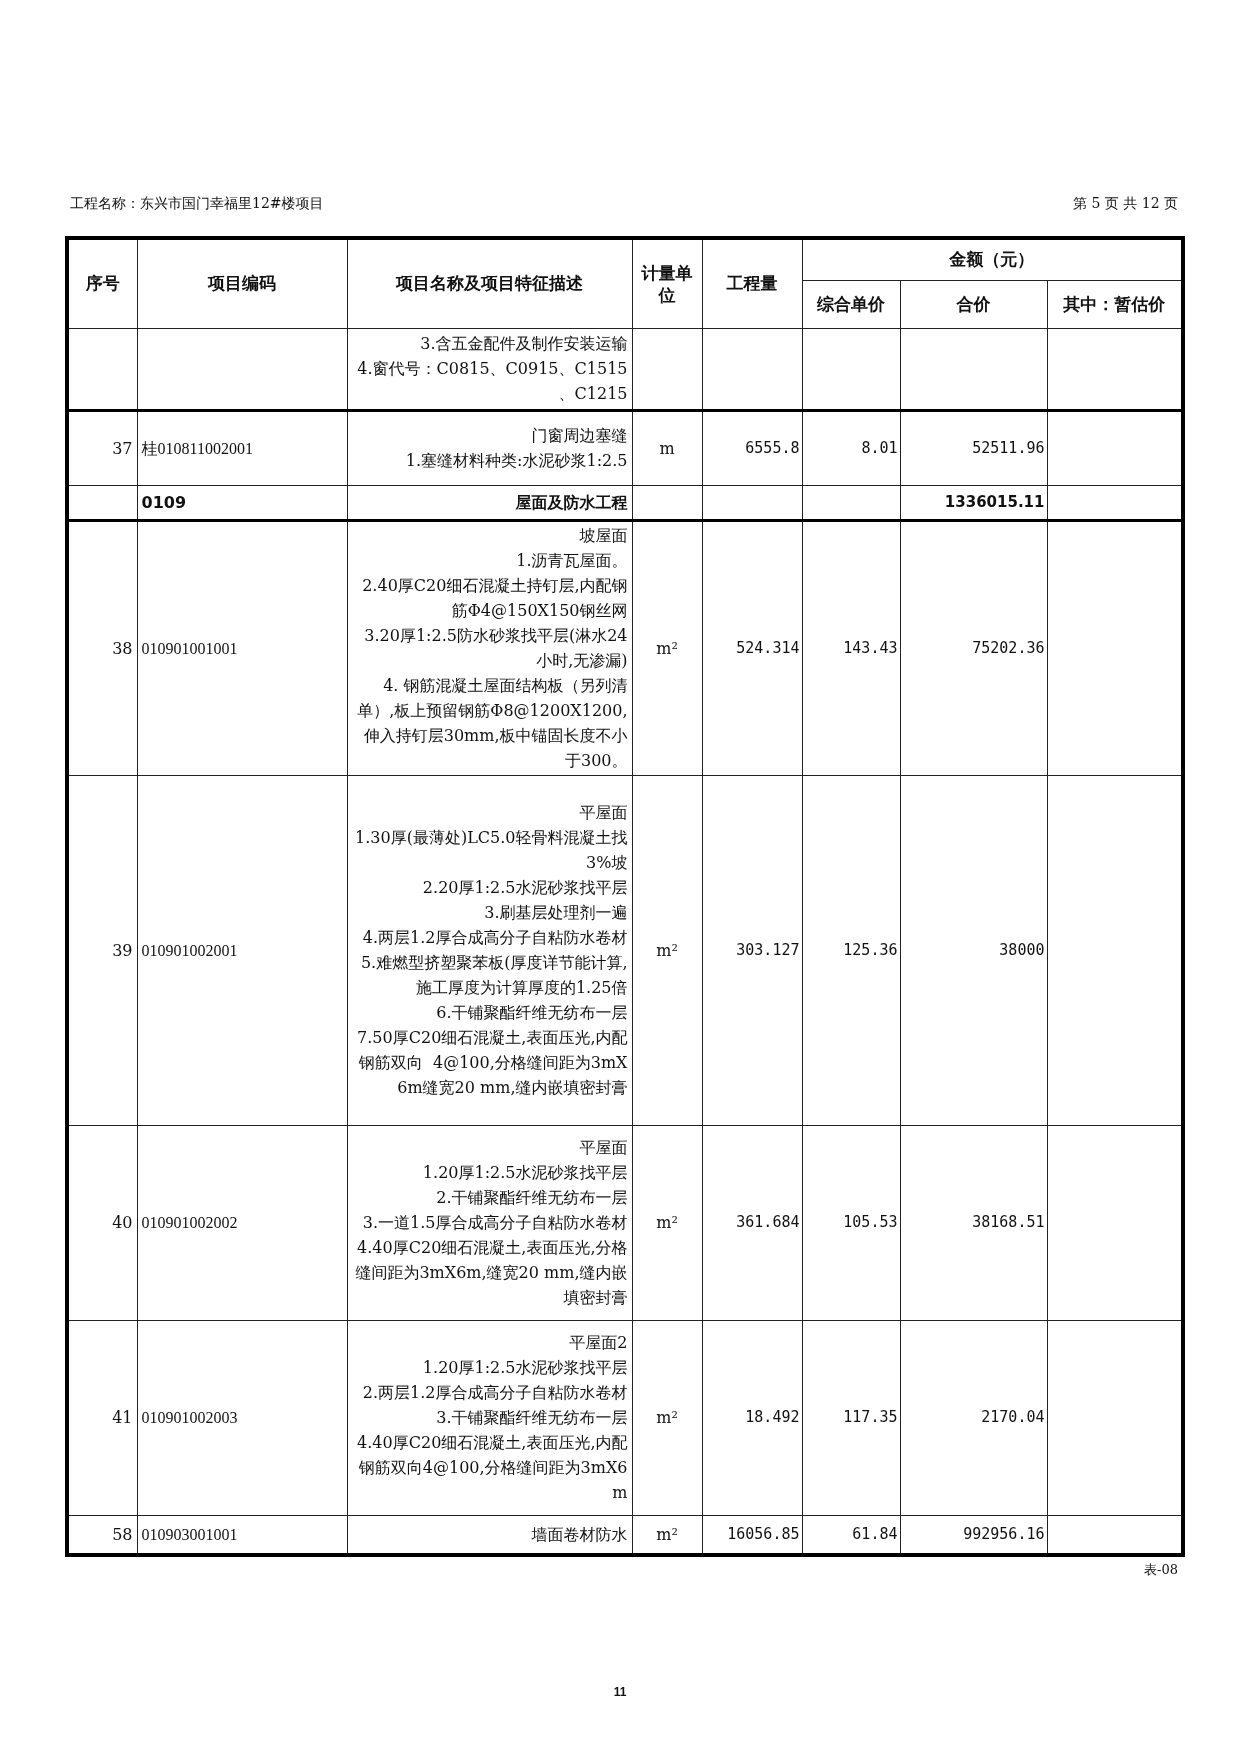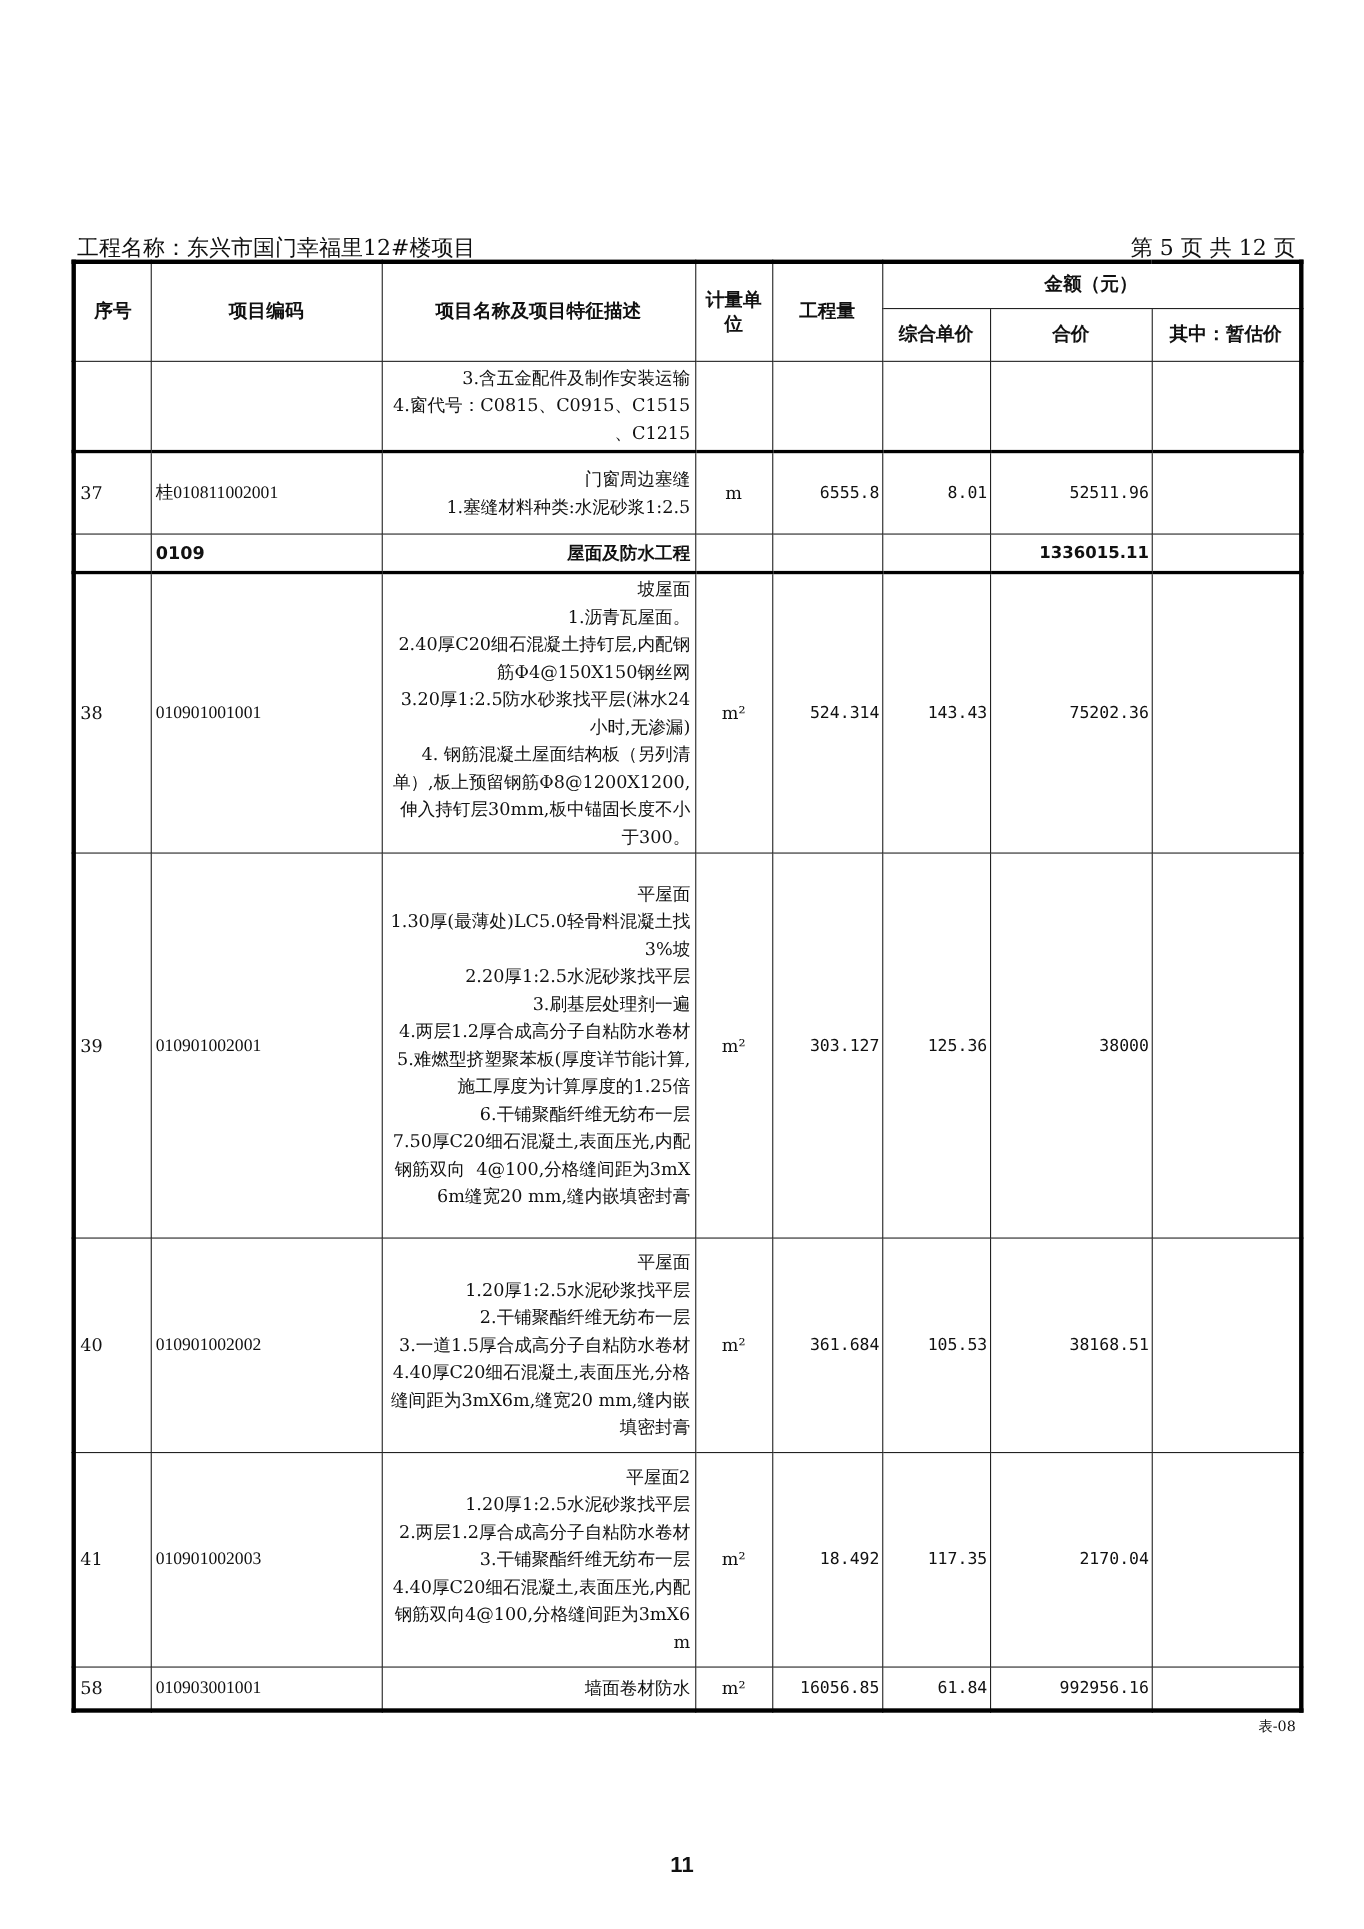--- a/index.html
+++ b/index.html
@@ -1,31 +1,31 @@
 <!DOCTYPE html>
 <html><head>
 <meta charset="utf-8">
 <style>
   html, body { margin:0; padding:0; background:#fff; }
   body { width:1240px; height:1754px; position:relative; font-family:"DejaVu Serif","Liberation Serif",serif; color:#111; }
-  .hdr-line { position:absolute; top:212px; font-size:20px; font-family:"DejaVu Serif","Liberation Serif",serif; }
+  .hdr-line { position:absolute; top:195px; font-size:14px; font-family:"DejaVu Serif","Liberation Serif",serif; }
   #proj { left:70px; }
   #pageinfo { right:62px; }
   table { position:absolute; left:65px; top:236px; width:1116px; border-collapse:collapse; border:4px solid #000; table-layout:fixed; }
   td, th { border:1.5px solid #222; padding:0 4px; font-size:16px; line-height:25px; vertical-align:middle; }
   th { font-family:"DejaVu Sans","Liberation Sans",sans-serif; font-weight:bold; font-size:17px; text-align:center; }
-  .c-no { text-align:left; }
+  .c-no { text-align:right; }
   .c-code { text-align:left; font-family:"Liberation Serif","DejaVu Serif",serif; }
   .c-desc { text-align:right; white-space:pre-wrap; word-break:break-all; }
   .c-unit { text-align:center; }
   .num { text-align:right; font-family:"DejaVu Sans Mono","Liberation Mono",monospace; font-size:15px; padding-right:2px;margin-left:47px; }
   .bold { font-weight:bold; font-family:"DejaVu Sans","Liberation Sans",sans-serif; }
   tr.thickb td { border-bottom:3px solid #000; }
   #formno { position:absolute; right:62px; top:1561px; font-size:13px; }
-  #pagenum { position:absolute; left:0; width:1240px; text-align:center; top:1685px; font-family:"Liberation Sans","DejaVu Sans",sans-serif; font-size:20px; font-weight:bold; }
+  #pagenum { position:absolute; left:0; width:1240px; text-align:center; top:1685px; font-family:"Liberation Sans","DejaVu Sans",sans-serif; font-size:12px; font-weight:bold; }
 </style>
 </head>
 <body>
 
 <div class="hdr-line" id="proj">工程名称：东兴市国门幸福里12#楼项目</div>
 <div class="hdr-line" id="pageinfo">第 5 页   共 12 页</div>
 
 <table>
   <colgroup>
     <col style="width:70px">

